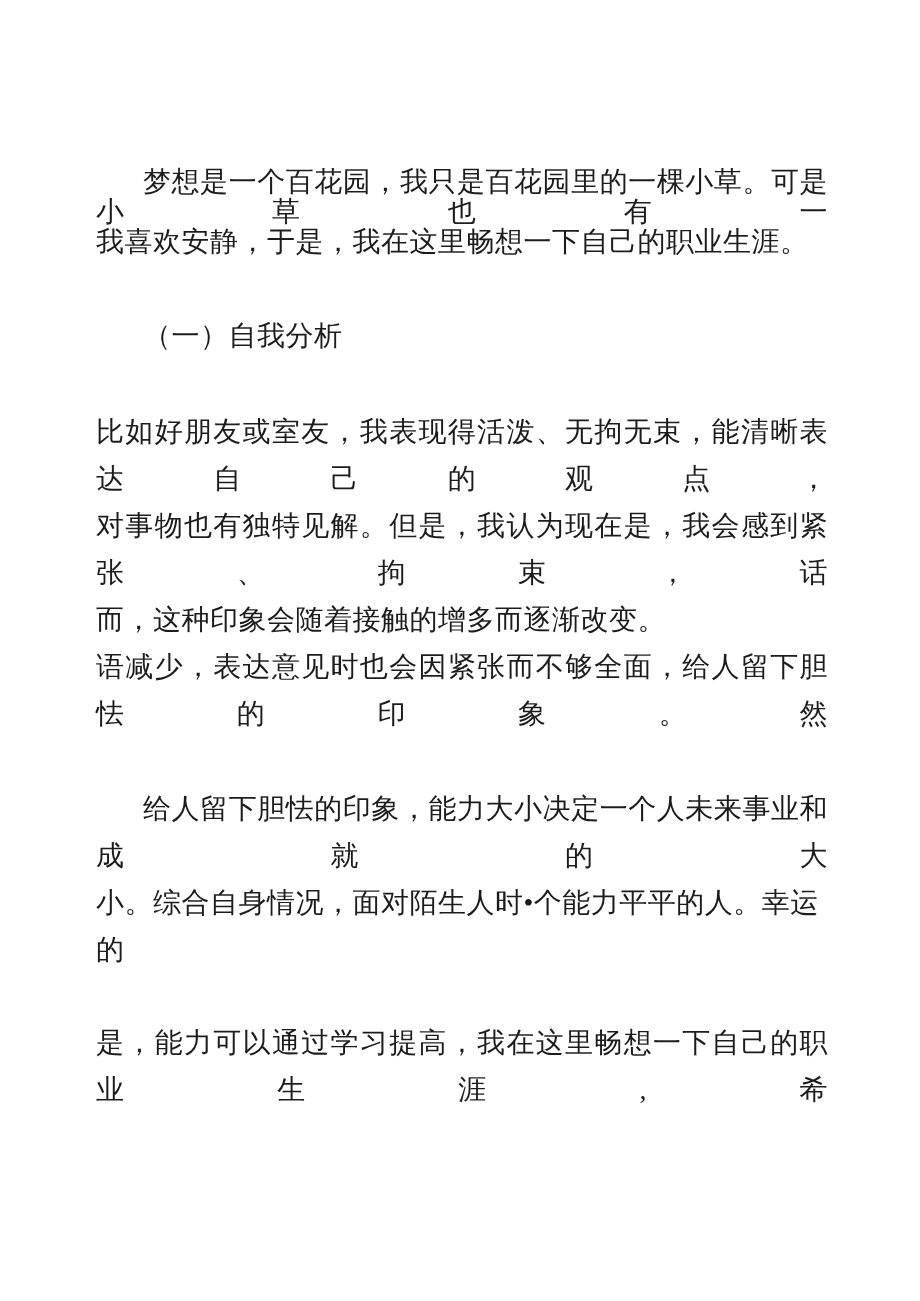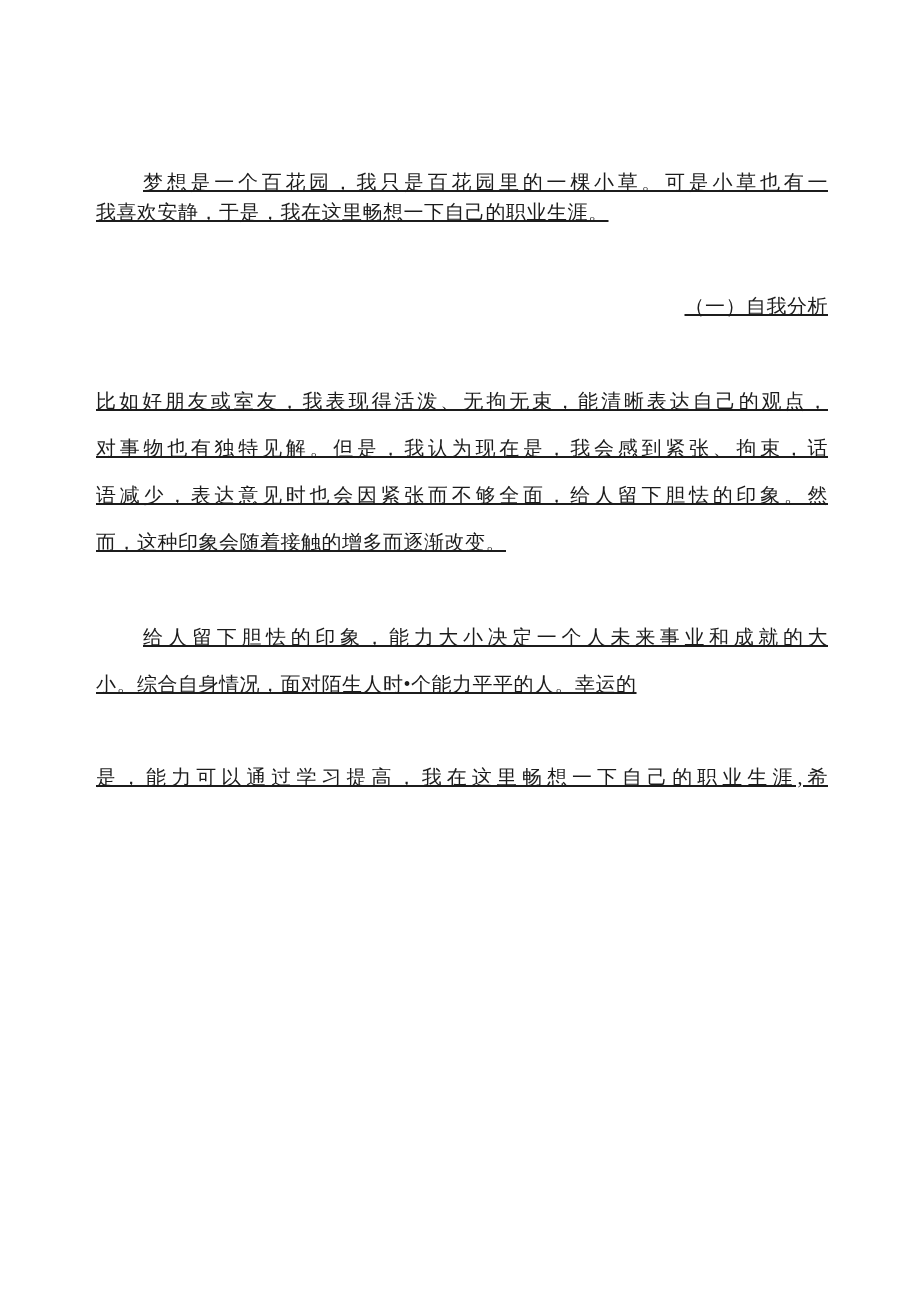--- a/index.html
+++ b/index.html
@@ -18,36 +18,34 @@
     width: 732px;
     margin-left: 96px;
     padding-top: 167px;
   }
   .para {
     margin: 0;
     padding: 0;
   }
   .ln {
     display: block;
-    font-size: 20px;
+    font-size: 28px;
     line-height: 47px;
     letter-spacing: 0.5px;
     text-align: left;
     text-justify: inter-character;
-    text-decoration: underline;
   }
   
   .ln.j {
     text-align: justify;
     text-align-last: justify;
   }
   
   .ln.ind {
     text-indent: 47px;
-    text-align: right;
   }
   
   .tight .ln {
     line-height: 30px;
   }
   .p-heading   { margin-top: 64px; }
   .p-personality { margin-top: 57px; }
   .p-interest  { margin-top: 55px; }
   .p-ability   { margin-top: 48px; }
   .p-ability-cont { margin-top: 46px; }
@@ -62,22 +60,22 @@
     <span class="ln">我喜欢安静，于是，我在这里畅想一下自己的职业生涯。</span>
   </div>
 
   <div class="para tight p-heading">
     <span class="ln ind">（一）自我分析</span>
   </div>
 
   <div class="para p-personality">
     <span class="ln j">比如好朋友或室友，我表现得活泼、无拘无束，能清晰表达自己的观点，</span>
     <span class="ln j">对事物也有独特见解。但是，我认为现在是，我会感到紧张、拘束，话</span>
+    <span class="ln">而，这种印象会随着接触的增多而逐渐改变。</span>
     <span class="ln j">语减少，表达意见时也会因紧张而不够全面，给人留下胆怯的印象。然</span>
-    <span class="ln">而，这种印象会随着接触的增多而逐渐改变。</span>
   </div>
 
 
   <div class="para p-ability">
     <span class="ln j ind">给人留下胆怯的印象，能力大小决定一个人未来事业和成就的大</span>
     <span class="ln">小。综合自身情况，面对陌生人时•个能力平平的人。幸运的</span>
   </div>
 
   <div class="para p-ability-cont">
     <span class="ln j">是，能力可以通过学习提高，我在这里畅想一下自己的职业生涯,希</span>

